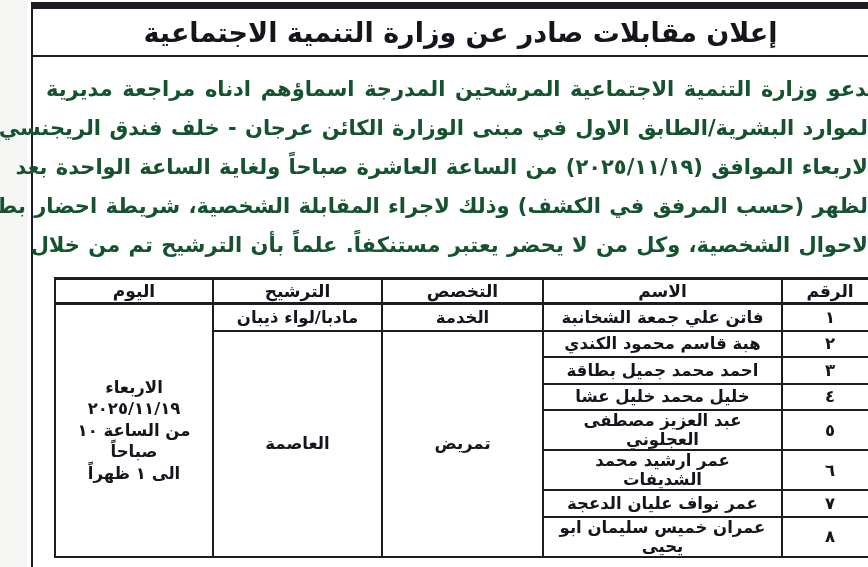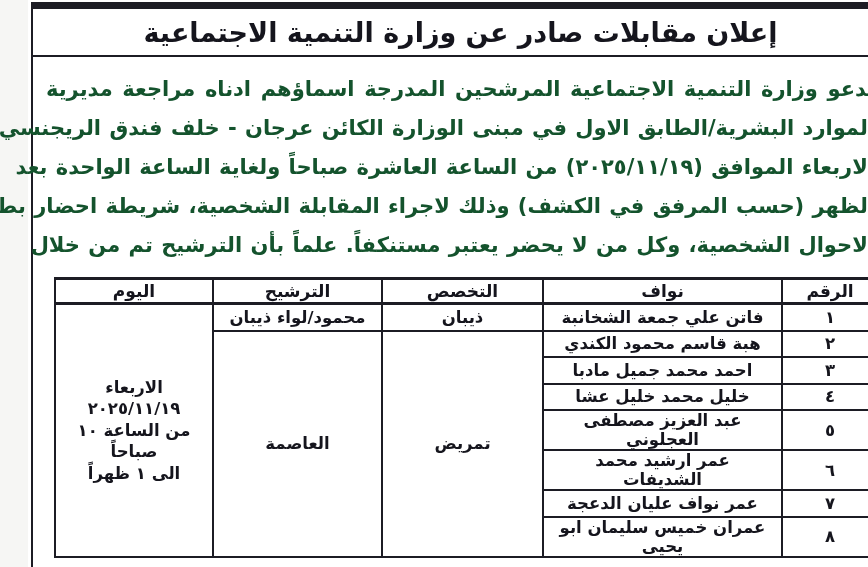--- a/index.html
+++ b/index.html
@@ -124,47 +124,47 @@
       <colgroup>
         <col style="width:96px">
         <col style="width:239px">
         <col style="width:161px">
         <col style="width:169px">
         <col style="width:158px">
       </colgroup>
       <thead>
         <tr>
           <th>الرقم</th>
-          <th>نواف</th>
+          <th>الاسم</th>
           <th>التخصص</th>
           <th>الترشيح</th>
           <th>اليوم</th>
         </tr>
       </thead>
       <tbody>
         <tr>
           <td class="num-cell">١</td>
           <td>فاتن علي جمعة الشخانبة</td>
-          <td>ذيبان</td>
-          <td>محمود/لواء ذيبان</td>
+          <td>الخدمة</td>
+          <td>مادبا/لواء ذيبان</td>
           <td class="day-cell" rowspan="8">
             <span class="day-line">الاربعاء ٢٠٢٥/١١/١٩</span>
             <span class="day-line">من الساعة ١٠ صباحاً</span>
             <span class="day-line">الى ١ ظهراً</span>
           </td>
         </tr>
         <tr>
           <td class="num-cell">٢</td>
           <td>هبة قاسم محمود الكندي</td>
           <td class="bottom-merged" rowspan="7">تمريض</td>
           <td class="bottom-merged" rowspan="7">العاصمة</td>
         </tr>
         <tr>
           <td class="num-cell">٣</td>
-          <td>احمد محمد جميل مادبا</td>
+          <td>احمد محمد جميل بطاقة</td>
         </tr>
         <tr>
           <td class="num-cell">٤</td>
           <td>خليل محمد خليل عشا</td>
         </tr>
         <tr>
           <td class="num-cell">٥</td>
           <td>عبد العزيز مصطفى العجلوني</td>
         </tr>
         <tr>

